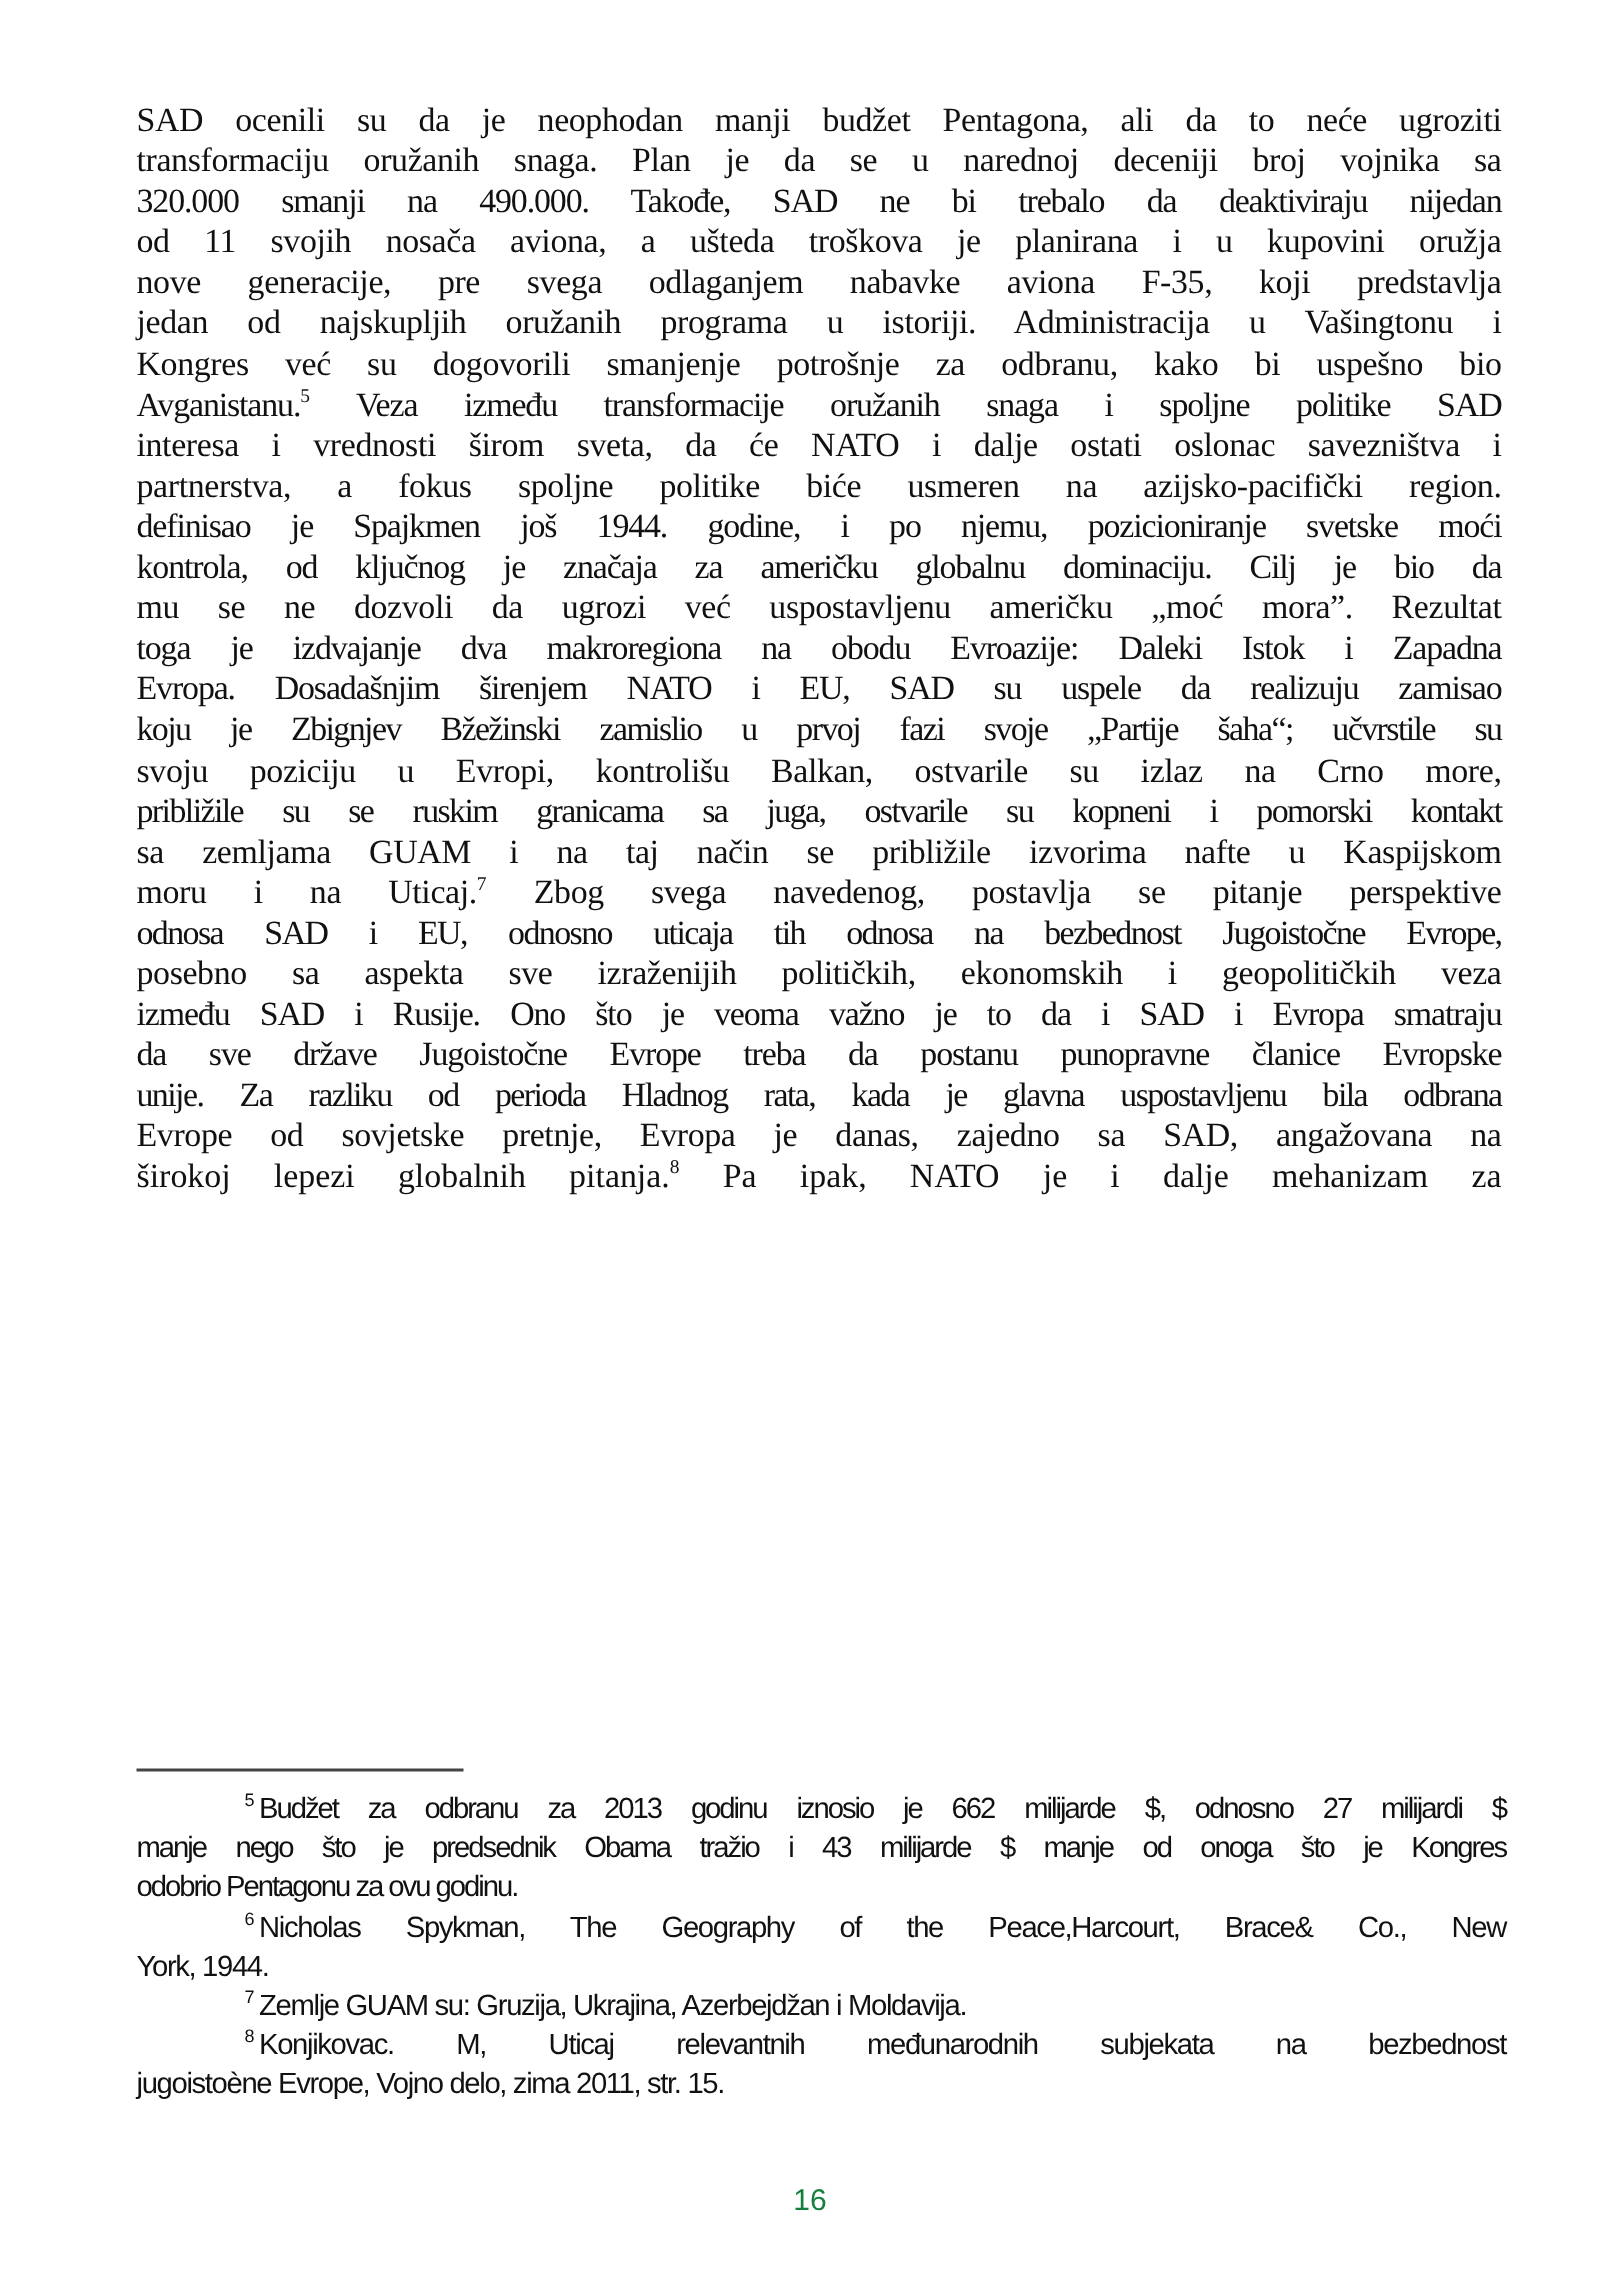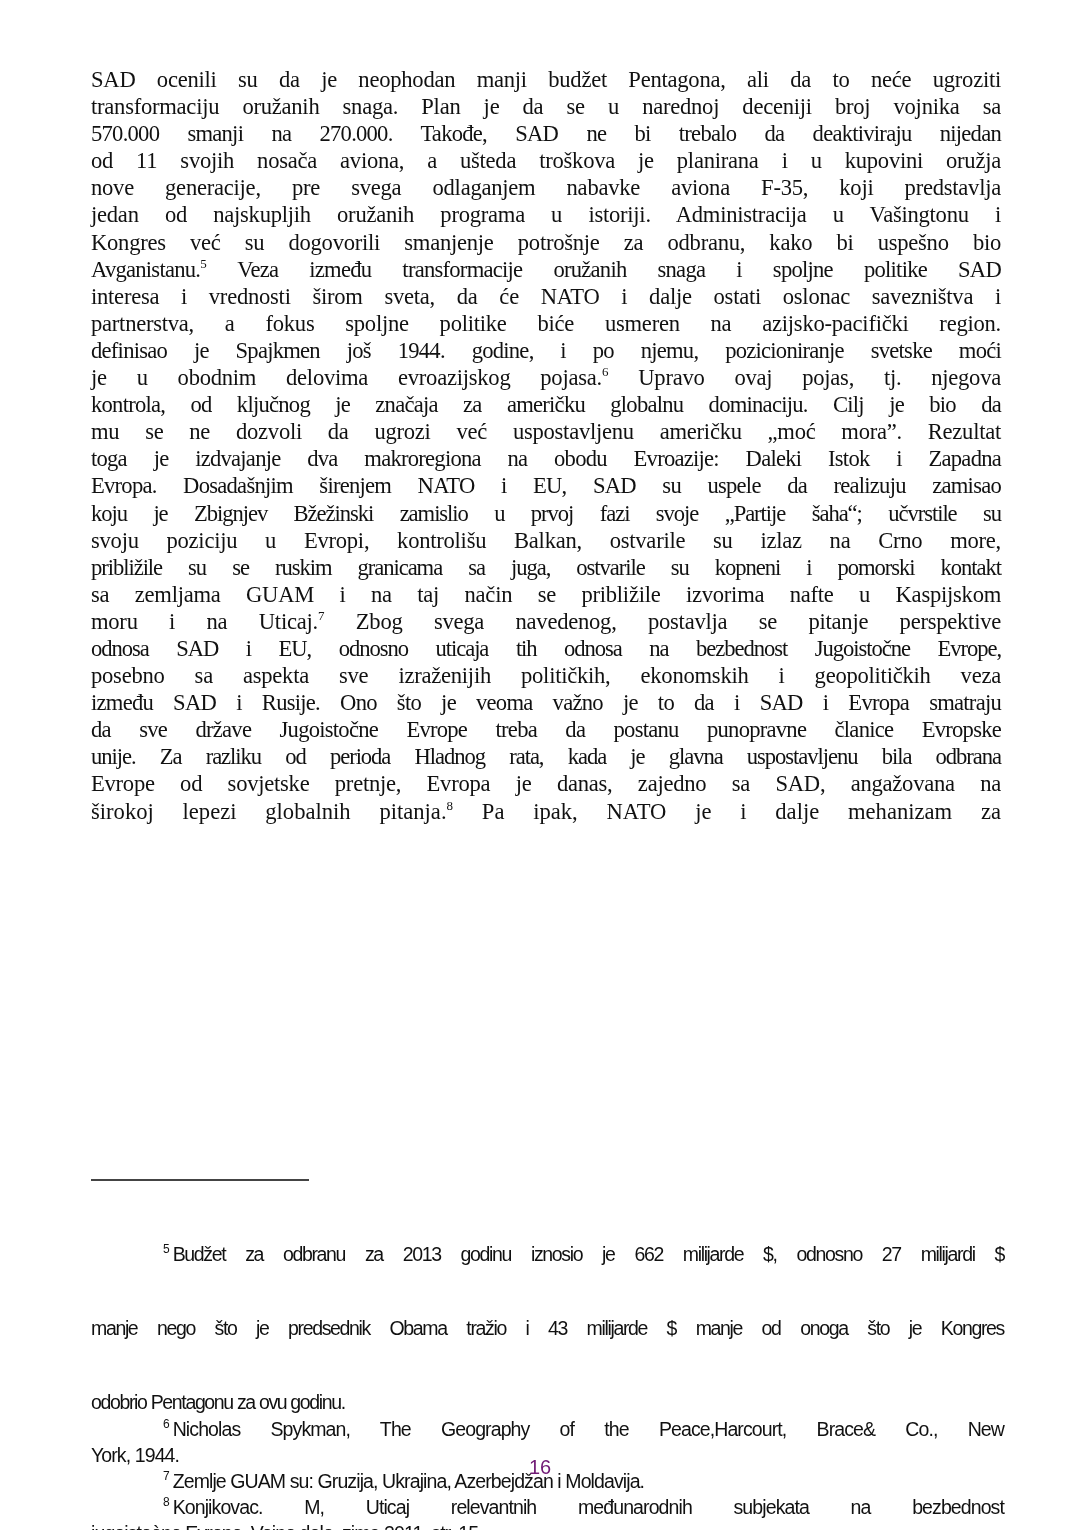--- a/index.html
+++ b/index.html
@@ -83,58 +83,56 @@
     text-align-last: justify;
   }
   .footnotes .fline.indent {
     padding-left: 72px;
   }
   .footnotes .fline.last {
     text-align-last: left;
   }
   .footnotes .fline.compact {
     letter-spacing: -1.35px;
-    margin-top: 48px;
   }
   .footnotes sup.fnm {
     font-size: 12px;
     line-height: 0;
     vertical-align: 8px;
     letter-spacing: 0;
     margin-right: 3px;
   }
   .page-number {
     position: absolute;
     left: 0;
     width: 1080px;
     top: 1456px;
     text-align: center;
     font-family: "Liberation Sans", sans-serif;
     font-size: 20px;
-    color: #701a75;
+    color: #15803d;
   }
 </style>
 </head>
 <body>
 
 <div class="page">
 
   <div class="body-text">
     <span class="line">SAD ocenili su da je neophodan manji budžet Pentagona, ali da to neće ugroziti</span>
     <span class="line">transformaciju oružanih snaga. Plan je da se u narednoj deceniji broj vojnika sa</span>
-    <span class="line tight">570.000 smanji na 270.000. Takođe, SAD ne bi trebalo da deaktiviraju nijedan</span>
+    <span class="line tight">320.000 smanji na 490.000. Takođe, SAD ne bi trebalo da deaktiviraju nijedan</span>
     <span class="line">od 11 svojih nosača aviona, a ušteda troškova je planirana i u kupovini oružja</span>
     <span class="line">nove generacije, pre svega odlaganjem nabavke aviona F-35, koji predstavlja</span>
     <span class="line">jedan od najskupljih oružanih programa u istoriji. Administracija u Vašingtonu i</span>
     <span class="line">Kongres već su dogovorili smanjenje potrošnje za odbranu, kako bi uspešno bio</span>
     <span class="line tight"><span>Avganistanu.</span><sup class="fn">5</sup><span> Veza između transformacije oružanih snaga i spoljne politike SAD</span></span>
     <span class="line">interesa i vrednosti širom sveta, da će NATO i dalje ostati oslonac savezništva i</span>
     <span class="line">partnerstva, a fokus spoljne politike biće usmeren na azijsko-pacifički region.</span>
     <span class="line tight">definisao je Spajkmen još 1944. godine, i po njemu, pozicioniranje svetske moći</span>
-    <span class="line"><span>je u obodnim delovima evroazijskog pojasa.</span><sup class="fn">6</sup><span> Upravo ovaj pojas, tj. njegova</span></span>
     <span class="line tight">kontrola, od ključnog je značaja za američku globalnu dominaciju. Cilj je bio da</span>
     <span class="line">mu se ne dozvoli da ugrozi već uspostavljenu američku „moć mora”. Rezultat</span>
     <span class="line tight">toga je izdvajanje dva makroregiona na obodu Evroazije: Daleki Istok i Zapadna</span>
     <span class="line tight">Evropa. Dosadašnjim širenjem NATO i EU, SAD su uspele da realizuju zamisao</span>
     <span class="line tighter">koju je Zbignjev Bžežinski zamislio u prvoj fazi svoje „Partije šaha“; učvrstile su</span>
     <span class="line">svoju poziciju u Evropi, kontrolišu Balkan, ostvarile su izlaz na Crno more,</span>
     <span class="line tighter">približile su se ruskim granicama sa juga, ostvarile su kopneni i pomorski kontakt</span>
     <span class="line">sa zemljama GUAM i na taj način se približile izvorima nafte u Kaspijskom</span>
     <span class="line"><span>moru i na Uticaj.</span><sup class="fn">7</sup><span> Zbog svega navedenog, postavlja se pitanje perspektive</span></span>
     <span class="line tighter">odnosa SAD i EU, odnosno uticaja tih odnosa na bezbednost Jugoistočne Evrope,</span>

